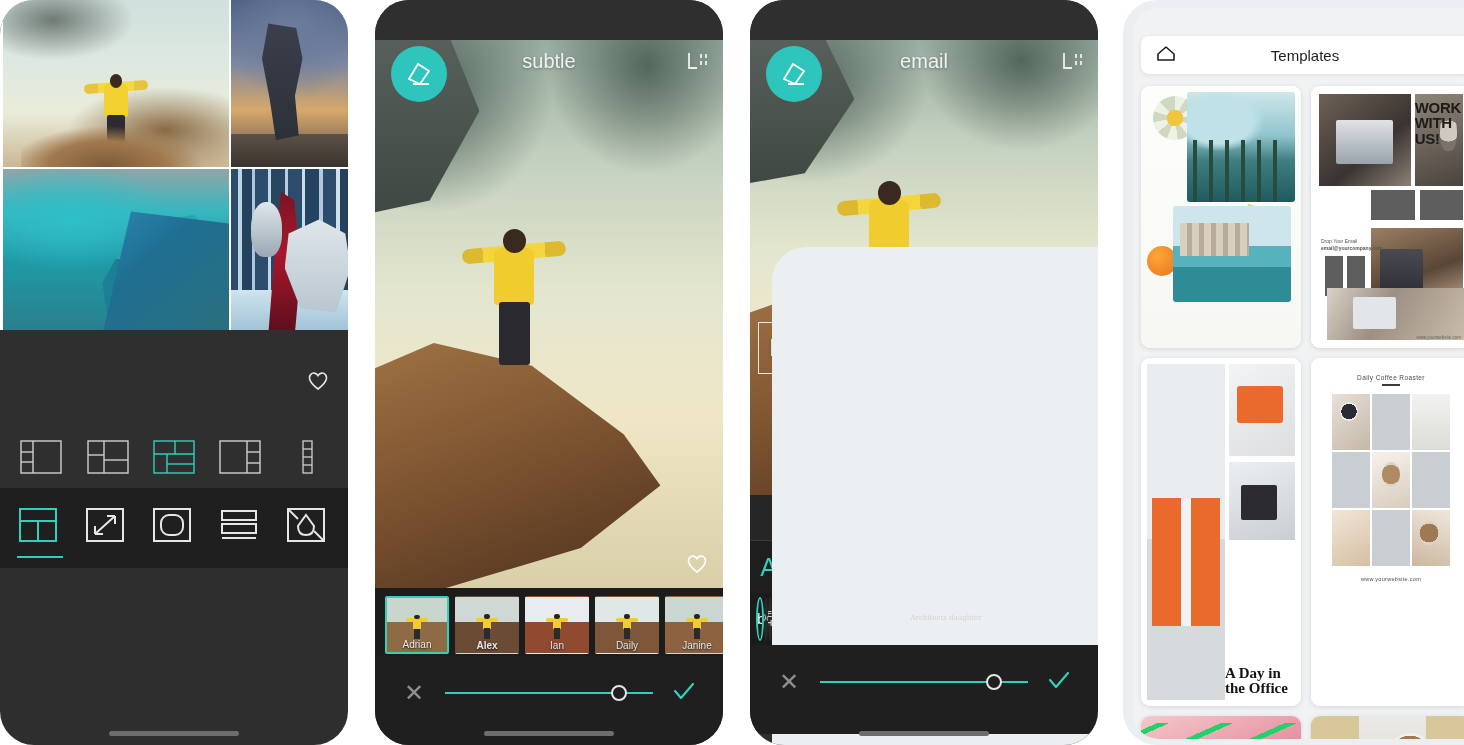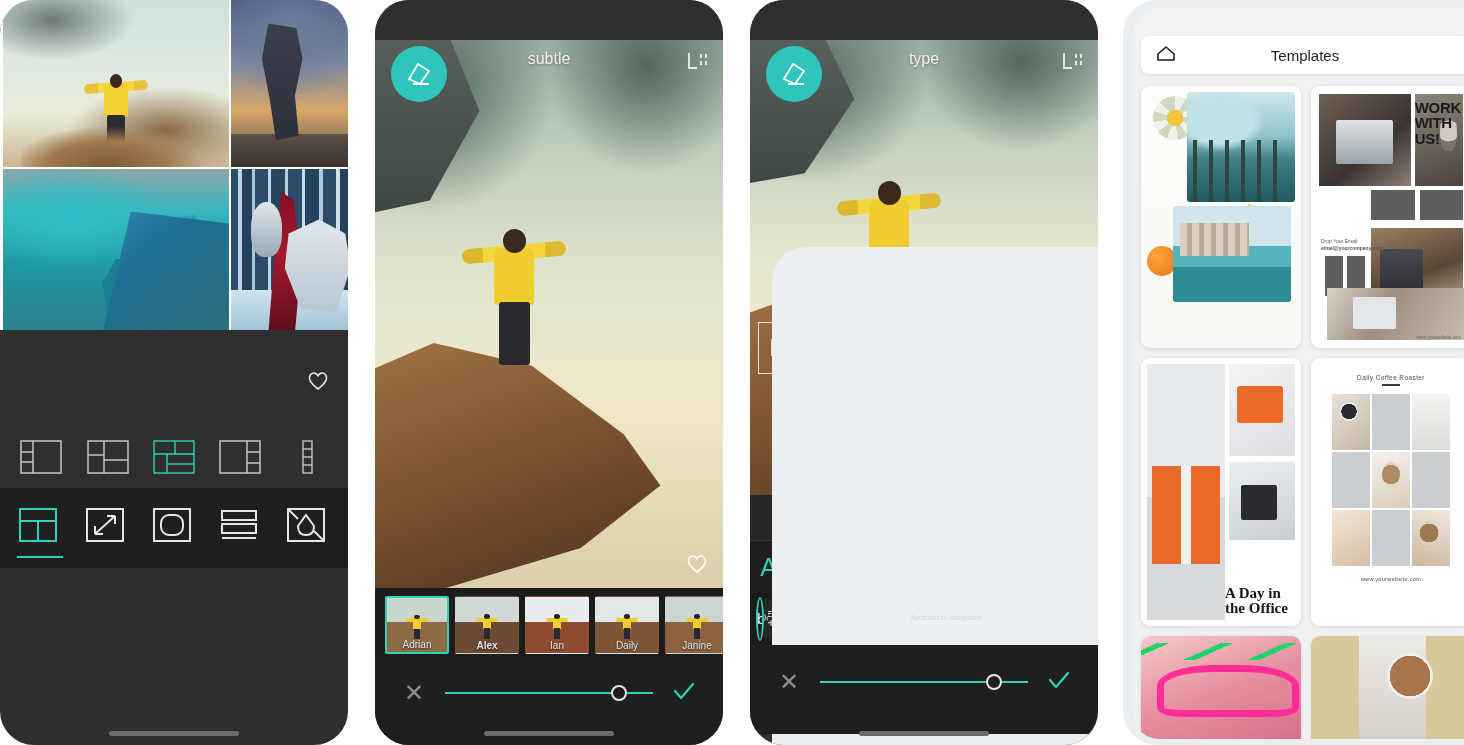--- a/index.html
+++ b/index.html
@@ -187,21 +187,21 @@
   .bigfig .legs { position:absolute; top:58%; left:35%; width:30%; height:42%;
     background:#2a2a30; border-radius:3px; }
 
   .pe-eraser {
     position:absolute; left:16px; top:6px;
     width:56px; height:56px; border-radius:50%;
     background:#2ec6bc; display:flex; align-items:center; justify-content:center;
   }
   .pe-title {
     position:absolute; left:0; right:0; top:10px; text-align:center;
-    color:#f2f2f2; font-size:16px; text-shadow:0 1px 3px rgba(0,0,0,.35);
+    color:#f2f2f2; font-size:20px; text-shadow:0 1px 3px rgba(0,0,0,.35);
   }
   .pe-crop { position:absolute; right:12px; top:10px; }
   .pe-heart { position:absolute; right:14px; bottom:10px; }
 
   .pe-filters {
     height: 68px; background:#1c1c1c;
     display:flex; align-items:center; gap:6px; padding: 4px 6px 6px 10px;
     overflow:hidden;
   }
   .f-thumb {
@@ -299,21 +299,21 @@
   .p4-header .homeic { margin-left:14px; }
   .p4-title { position:absolute; left:0; right:0; text-align:center;
     font-size:15px; color:#1e1e1e; }
   .tpl-grid {
     margin: 12px 0 0 8px; display:grid; grid-template-columns: 160px 160px;
     gap: 10px;
   }
   .tpl-card { background:#fff; border-radius:9px; box-shadow:0 1px 5px rgba(0,0,0,.12);
     overflow:hidden; position:relative; }
   .tpl-card.h1 { height: 262px; }
-  .tpl-card.h2 { height: 268px; }
+  .tpl-card.h2 { height: 348px; }
   .tpl-card.h3 { height: 120px; }
 
   
   .t1 { padding:6px; display:flex; flex-direction:column; gap:4px; height:100%;
         background: linear-gradient(#fdfdfb,#f7f8f4); position:relative; }
   .t1 .daisy { position:absolute; left:12px; top:10px; width:44px; height:44px;
     border-radius:50%; background:
       radial-gradient(circle at 50% 50%, #f3c53c 0 26%, rgba(243,197,60,0) 27%),
       conic-gradient(#eef1e6 0 8%, #cfd9c2 8% 16%, #eef1e6 16% 24%, #cfd9c2 24% 32%,
                      #eef1e6 32% 40%, #cfd9c2 40% 48%, #eef1e6 48% 56%, #cfd9c2 56% 64%,
@@ -659,21 +659,21 @@
           <div class="head"></div>
           <div class="legs"></div>
       </div>
 
       <span class="pe-eraser">
         <svg width="30" height="30" viewBox="0 0 30 30">
             <path d="M5 20 L14 5 L25 12 L16 25 Z" fill="none" stroke="#ffffff" stroke-width="1.8" stroke-linejoin="round"></path>
             <line x1="9" y1="25" x2="25" y2="25" stroke="#ffffff" stroke-width="1.8"></line>
           </svg>
       </span>
-      <div class="pe-title">type</div>
+      <div class="pe-title">email</div>
       <span class="pe-crop">
         <svg width="26" height="24" viewBox="0 0 26 24">
             <path d="M4 3 L4 18 L12 18" fill="none" stroke="#f0f0f0" stroke-width="1.8"></path>
             <path d="M16 4 L16 8 M16 11 L16 15 M21 4 L21 8 M21 11 L21 15" stroke="#f0f0f0" stroke-width="1.8"></path>
           </svg>
       </span>
 
       <div class="txt-overlay">
         <span>It's quiet up here</span>
         <span class="handle-stem"></span>

